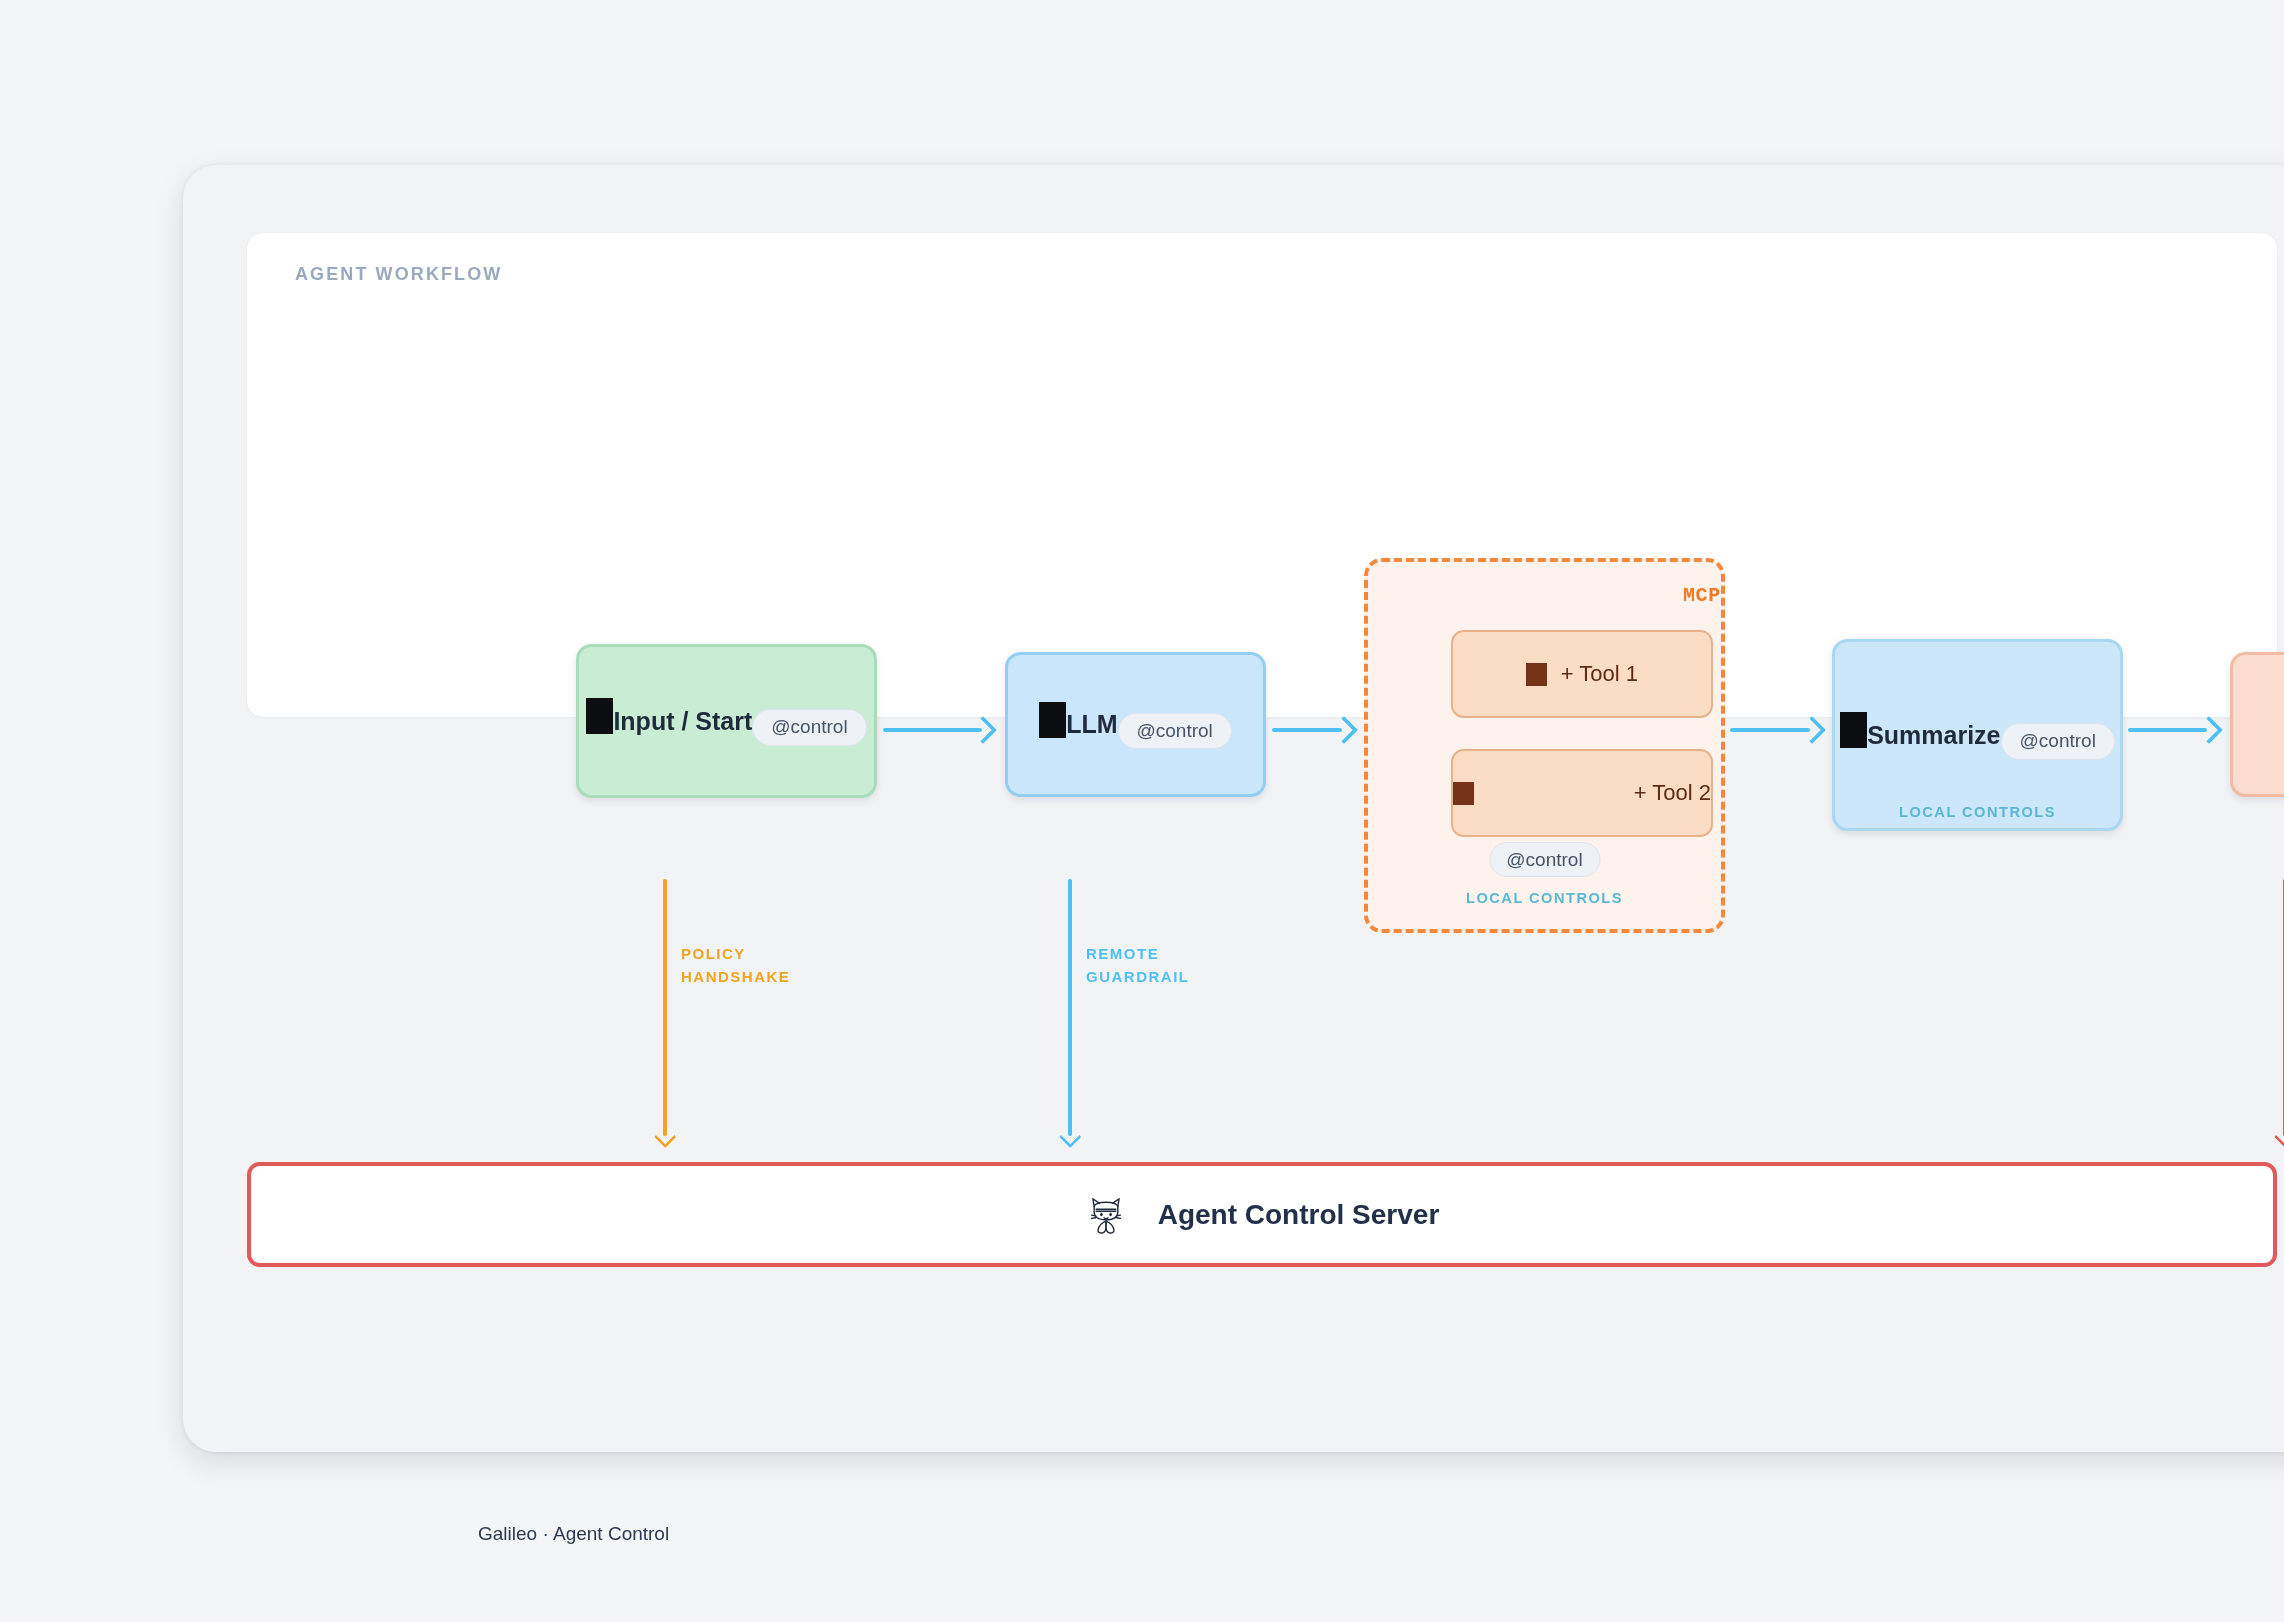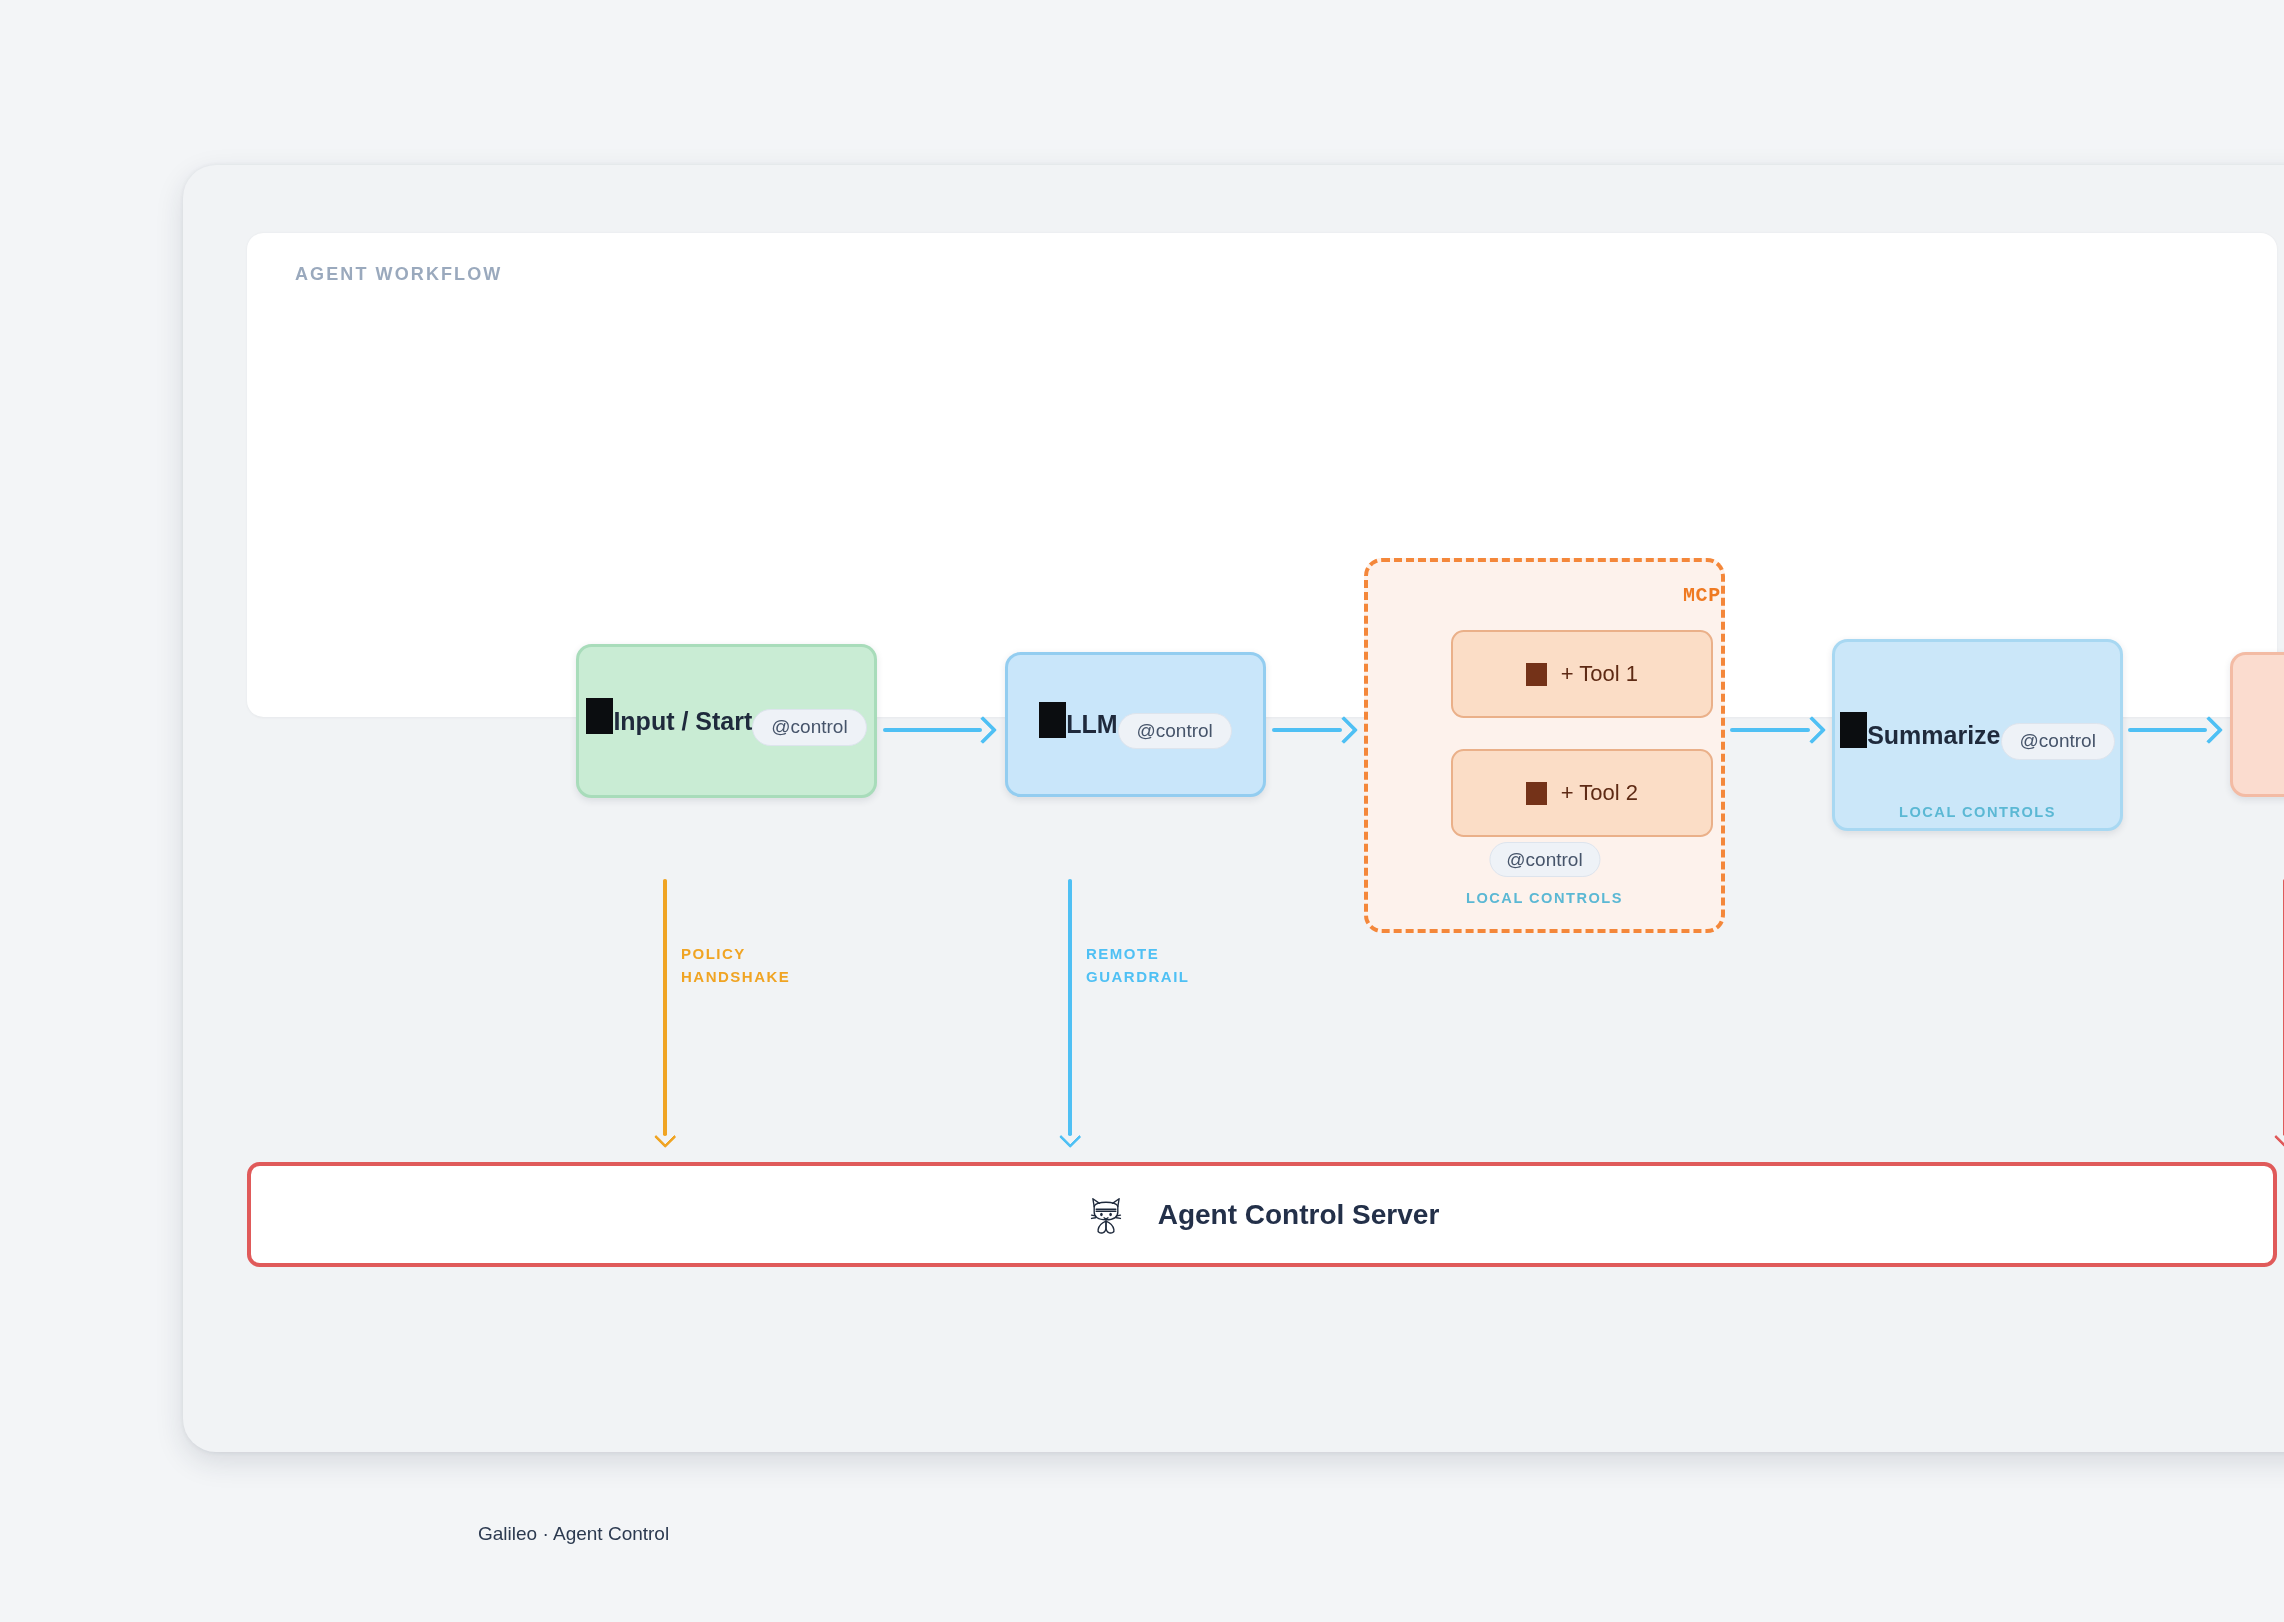--- a/index.html
+++ b/index.html
@@ -112,21 +112,21 @@
   .tool-box {
     position: absolute; left: 37px; width: 262px; height: 88px;
     background: #fbddc6;
     border: 2.3px solid #eab089;
     border-radius: 12.8px;
     display: flex; align-items: center; justify-content: center;
     gap: 13.7px;
     margin-left: 46px;
   }
   #tool-1 { top: 68px; }
-  #tool-2 { top: 187px; }
+  #tool-2 { top: 187px; justify-content: space-between; }
   .tool-emoji { width: 21px; height: 23px; background: #743218; }
   .tool-label { font-size: 22px; color: #5e2a14; white-space: nowrap; }
   #mcp-control {
     position: absolute; left: 50%; top: 280px;
     transform: translateX(-50%);
     background: #eef2f7;
     border: 1.4px solid #dde4ed;
     border-radius: 456px;
     padding: 5.5px 16.4px;
     font-size: 19px; color: #46546a;

